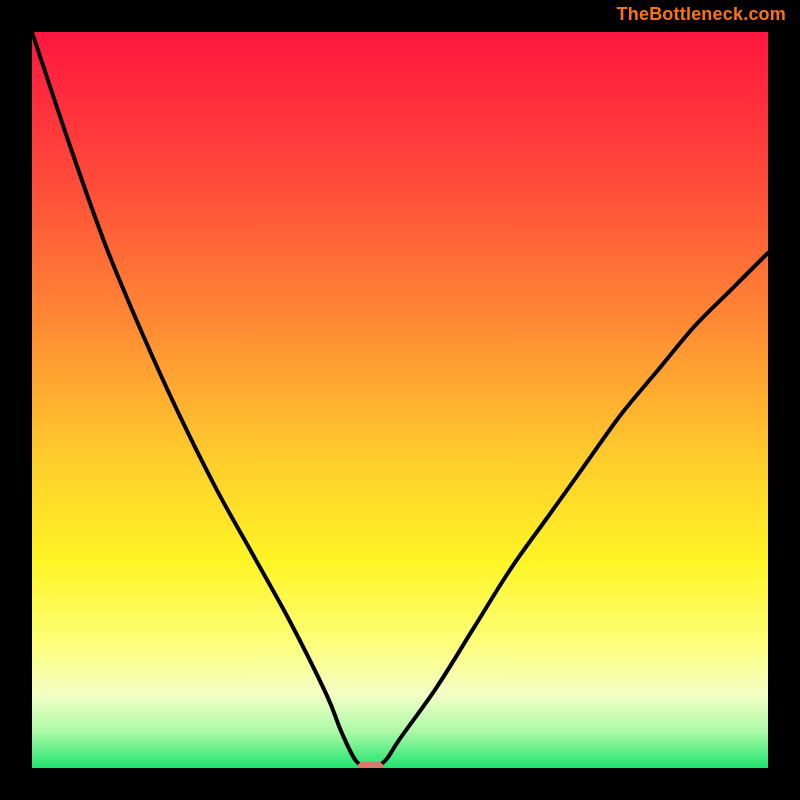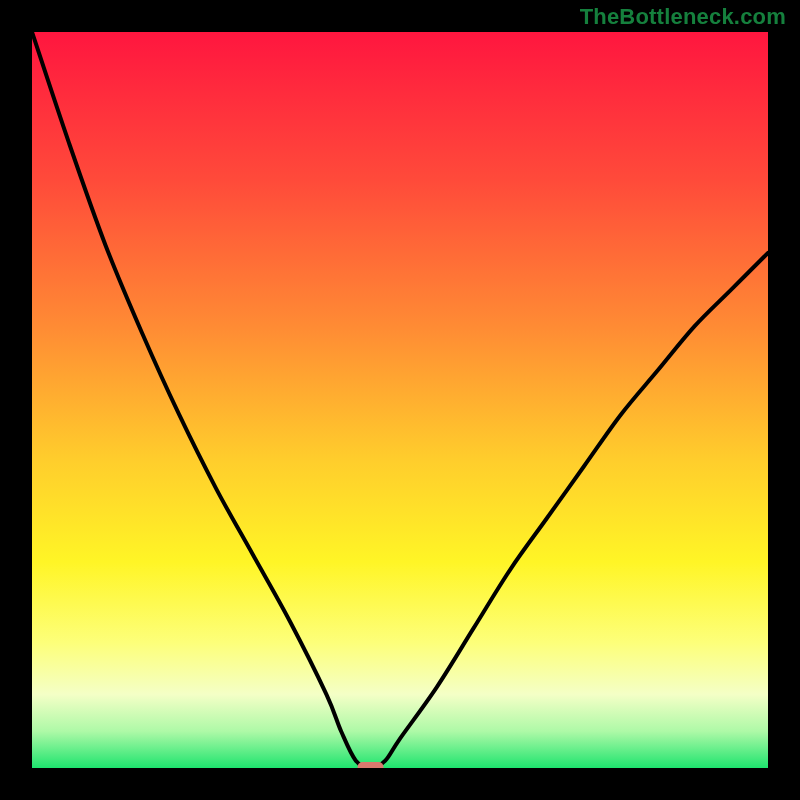--- a/index.html
+++ b/index.html
@@ -14,23 +14,23 @@
   .frame {
     position: relative;
     width: 800px;
     height: 800px;
     background: #000;
   }
   .watermark {
     position: absolute;
     top: 4px;
     right: 14px;
-    font-size: 22px;
+    font-size: 18px;
     font-weight: 600;
-    color: #15803d;
+    color: #f97316;
     letter-spacing: 0.2px;
     z-index: 5;
   }
   .plot {
     position: absolute;
     left: 32px;
     top: 32px;
     width: 736px;
     height: 736px;
   }

